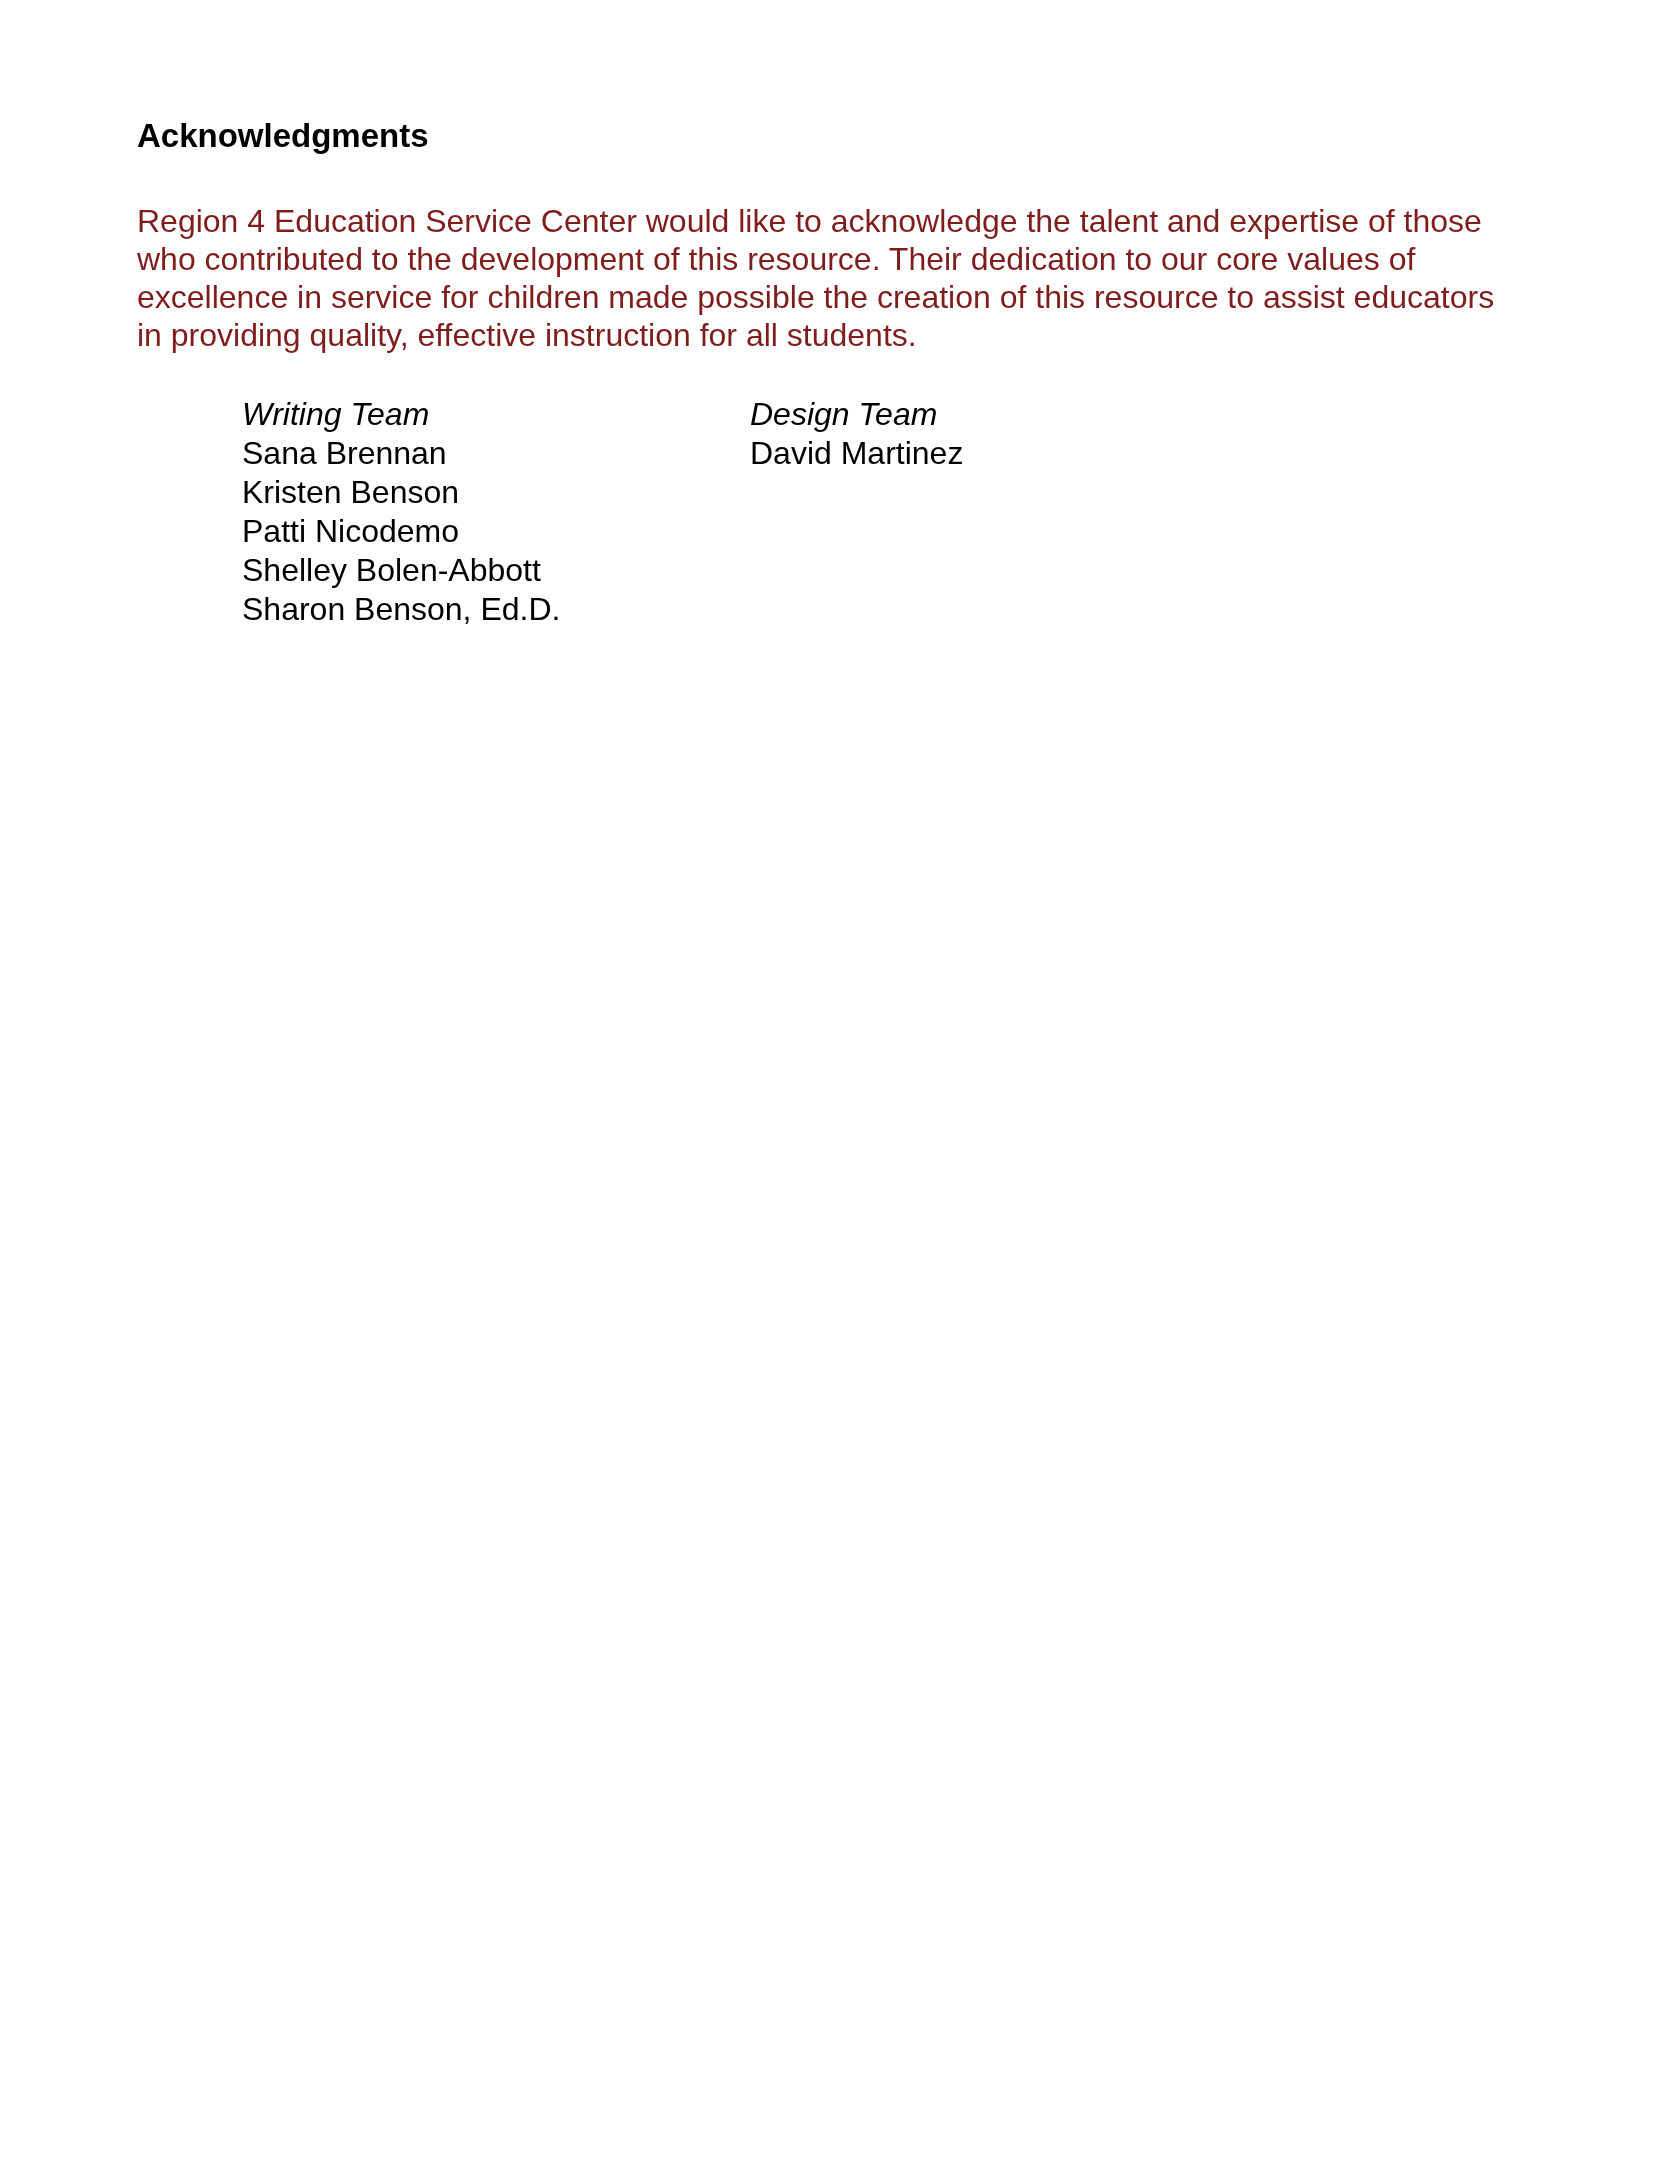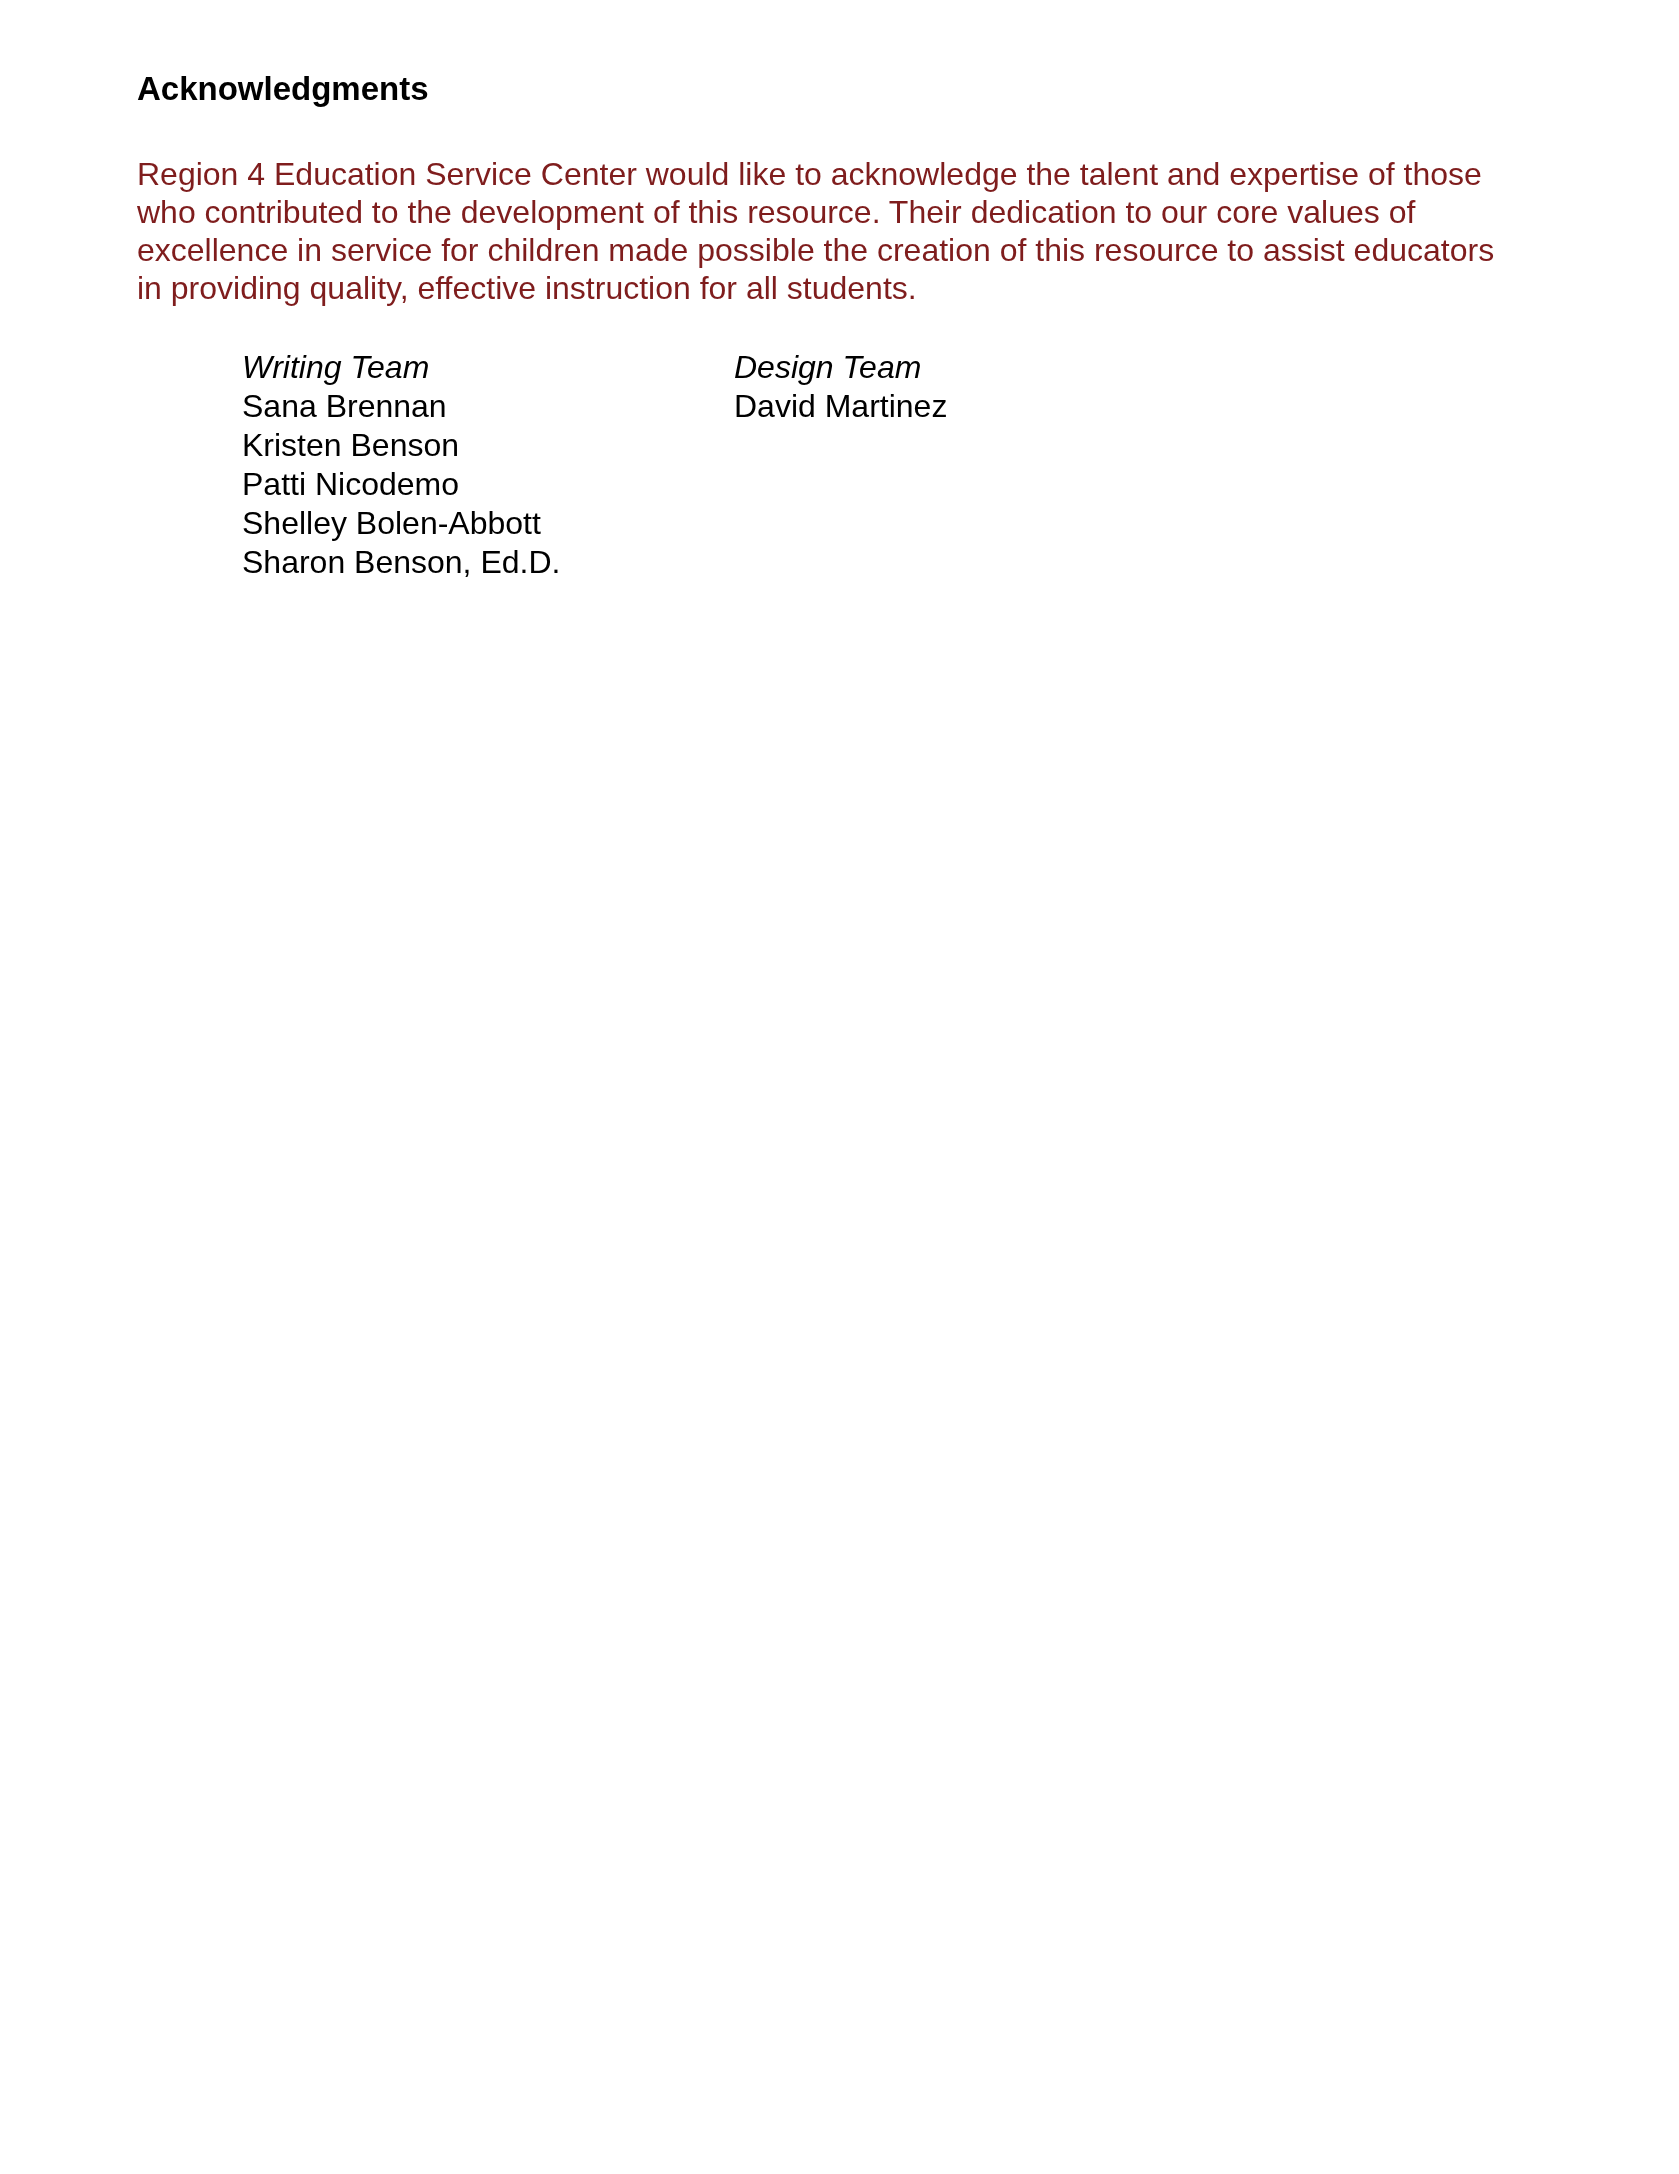--- a/index.html
+++ b/index.html
@@ -8,21 +8,21 @@
     background: #ffffff;
   }
   .page {
     position: relative;
     width: 1680px;
     height: 2174px;
     background: #ffffff;
     color: #000000;
     font-family: "Liberation Sans", sans-serif;
     box-sizing: border-box;
-    padding: 70px 173px 0 137px;
+    padding: 117px 173px 0 137px;
     overflow: hidden;
   }
   .doc-heading {
     margin: 0;
     font-size: 33px;
     line-height: 38px;
     font-weight: bold;
     color: #000000;
   }
   .doc-paragraph {
@@ -32,20 +32,21 @@
     color: #7f1d1d;
     max-width: 1375px;
   }
   .teams {
     display: flex;
     flex-direction: row;
     margin-top: 41px;
     padding-left: 105px;
     font-size: 32px;
     line-height: 39px;
+    gap: 16px;
   }
   .team-col-writing {
     width: 492px;
     flex: 0 0 auto;
   }
   .team-col-design {
     flex: 0 0 auto;
   }
   .team-title {
     font-style: italic;

